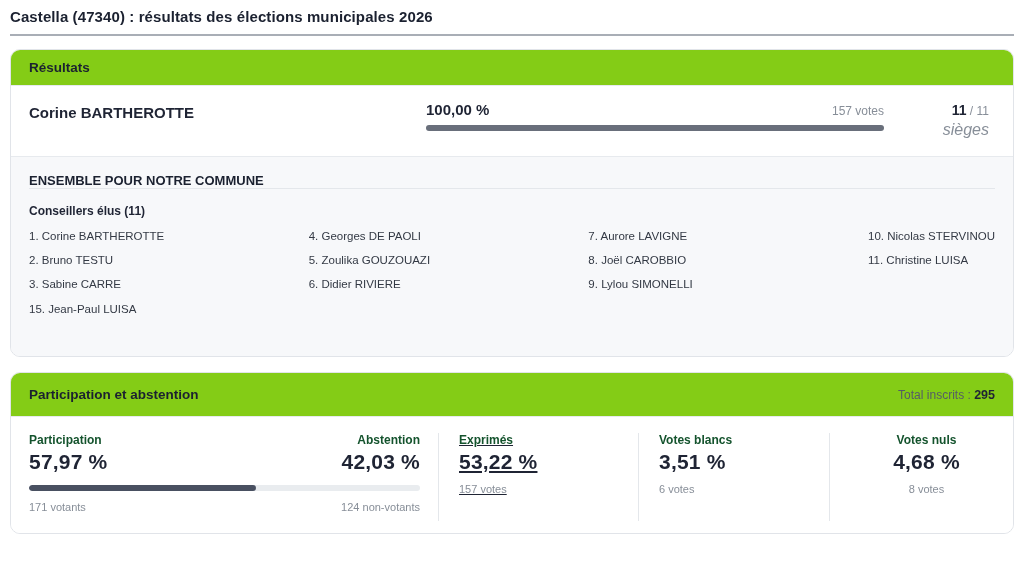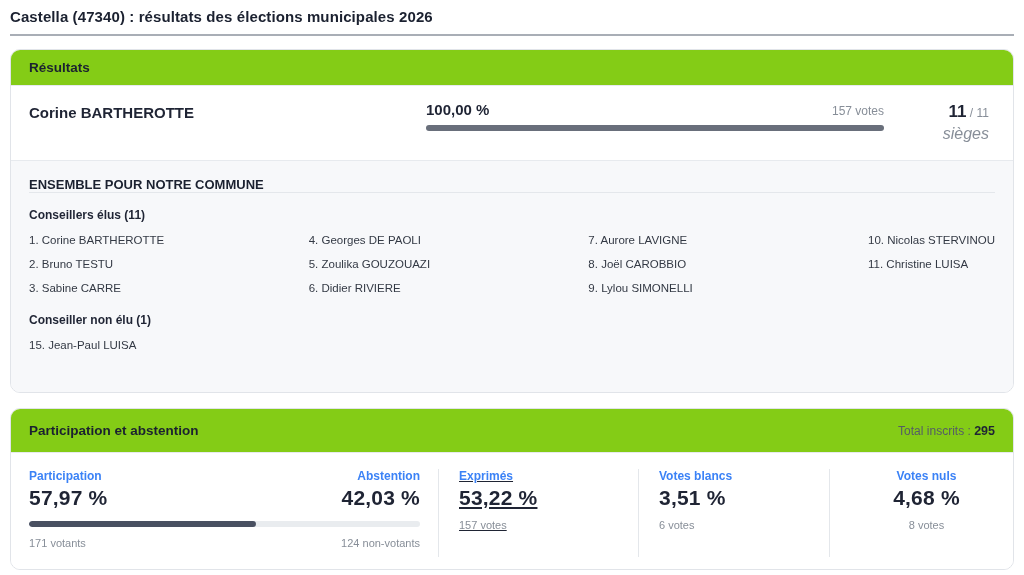--- a/index.html
+++ b/index.html
@@ -24,21 +24,21 @@
   .candidate-row { display: flex; align-items: flex-start; padding: 15px 24px 17px 18px; background: #ffffff; border-bottom: 1px solid #e7eaee; }
   .candidate-name { flex: 0 0 397px; font-size: 15px; font-weight: bold; color: #1f2434; padding-top: 3px; }
   .candidate-score { flex: 0 0 458px; }
   .score-top { display: flex; align-items: baseline; }
   .score-percent { font-size: 15px; font-weight: bold; color: #1f2434; }
   .score-votes { margin-left: auto; font-size: 12px; color: #878e98; }
   .score-bar-track { margin-top: 7px; height: 6px; border-radius: 3px; background: transparent; }
   .score-bar-fill { height: 6px; border-radius: 3px; background: #696f7b; width: 0; }
   .candidate-seats { flex: 1 1 auto; text-align: right; padding-top: 1px; }
   .seats-line { font-size: 12px; color: #878e98; }
-  .seats-won { font-size: 17px; font-weight: bold; color: #1f2434; }
+  .seats-won { font-size: 14px; font-weight: bold; color: #1f2434; }
   .seats-unit { font-size: 16px; color: #878e98; margin-top: 3px; font-style: italic; }
 
   
   .candidate-details { background: #f7f8fa; padding: 16px 18px 40px 18px; }
   .list-name { font-size: 13px; font-weight: bold; color: #1b2130; margin-bottom: 0; }
   .details-rule { border: none; border-top: 1px solid #e4e7eb; }
   .group-title { font-size: 12px; font-weight: bold; color: #1f2434; margin-top: 15px; }
   .names-grid { display: grid; grid-template-columns: repeat(3, 1fr); column-gap: 2px; row-gap: 11px; margin-top: 12px; }
   .name-cell { font-size: 11.5px; line-height: 13px; color: #333944; }
 
@@ -47,21 +47,21 @@
   .participation-card .card-header { padding: 14px 18px; }
   .total-registered { font-size: 12px; color: #555c66; }
   .total-registered b { font-size: 12.5px; color: #1f2434; }
 
   .stats-row { display: flex; align-items: stretch; padding: 16px 0 12px 0; background: #ffffff; min-height: 116px; }
   .stat-block { padding: 0 10px 0 20px; border-left: 1px solid #e4e7eb; }
   .stat-block.main { flex: 0 0 427px; border-left: none; padding: 0 18px; }
   .stat-block.b2 { flex: 0 0 200px; text-decoration: underline; }
   .stat-block.b3 { flex: 0 0 191px; }
   .stat-block.b4 { flex: 1 1 auto; text-align: center; }
-  .stat-label { font-size: 12px; font-weight: bold; color: #3b82f6; }
+  .stat-label { font-size: 12px; font-weight: bold; color: #14532d; }
   .stat-value { font-size: 21px; font-weight: bold; color: #1f2434; margin-top: 3px; letter-spacing: .2px; }
   .stat-sub { font-size: 11px; color: #878e98; margin-top: 9px; }
 
   .main .row { display: flex; justify-content: space-between; align-items: baseline; }
   .turnout-bar-track { margin-top: 11px; height: 6px; border-radius: 3px; background: #e9ecef; overflow: hidden; }
   .turnout-bar-fill { height: 6px; border-radius: 3px; background: #495061; width: 0; }
   .main .stat-sub-row { display: flex; justify-content: space-between; margin-top: 10px; font-size: 11px; color: #878e98; }
 </style>
 </head>
 <body>
@@ -109,21 +109,20 @@
       <div class="name-cell" style="grid-column:4">10. Nicolas STERVINOU</div>
       <div class="name-cell" style="grid-column:1">2. Bruno TESTU</div>
       <div class="name-cell" style="grid-column:2">5. Zoulika GOUZOUAZI</div>
       <div class="name-cell" style="grid-column:3">8. Joël CAROBBIO</div>
       <div class="name-cell" style="grid-column:4">11. Christine LUISA</div>
       <div class="name-cell" style="grid-column:1">3. Sabine CARRE</div>
       <div class="name-cell" style="grid-column:2">6. Didier RIVIERE</div>
       <div class="name-cell" style="grid-column:3">9. Lylou SIMONELLI</div>
     </div>
 
-    <div class="group-title" style="margin-top:18px;">Conseiller non élu (1)</div>
     <div class="names-grid">
       <div class="name-cell" style="grid-column:1">15. Jean-Paul LUISA</div>
     </div>
   </div>
 </section>
 
 <section class="card participation-card">
   <div class="card-header">
     <span class="card-header-title">Participation et abstention</span>
     <span class="total-registered"><span>Total inscrits : </span><b>295</b></span>

